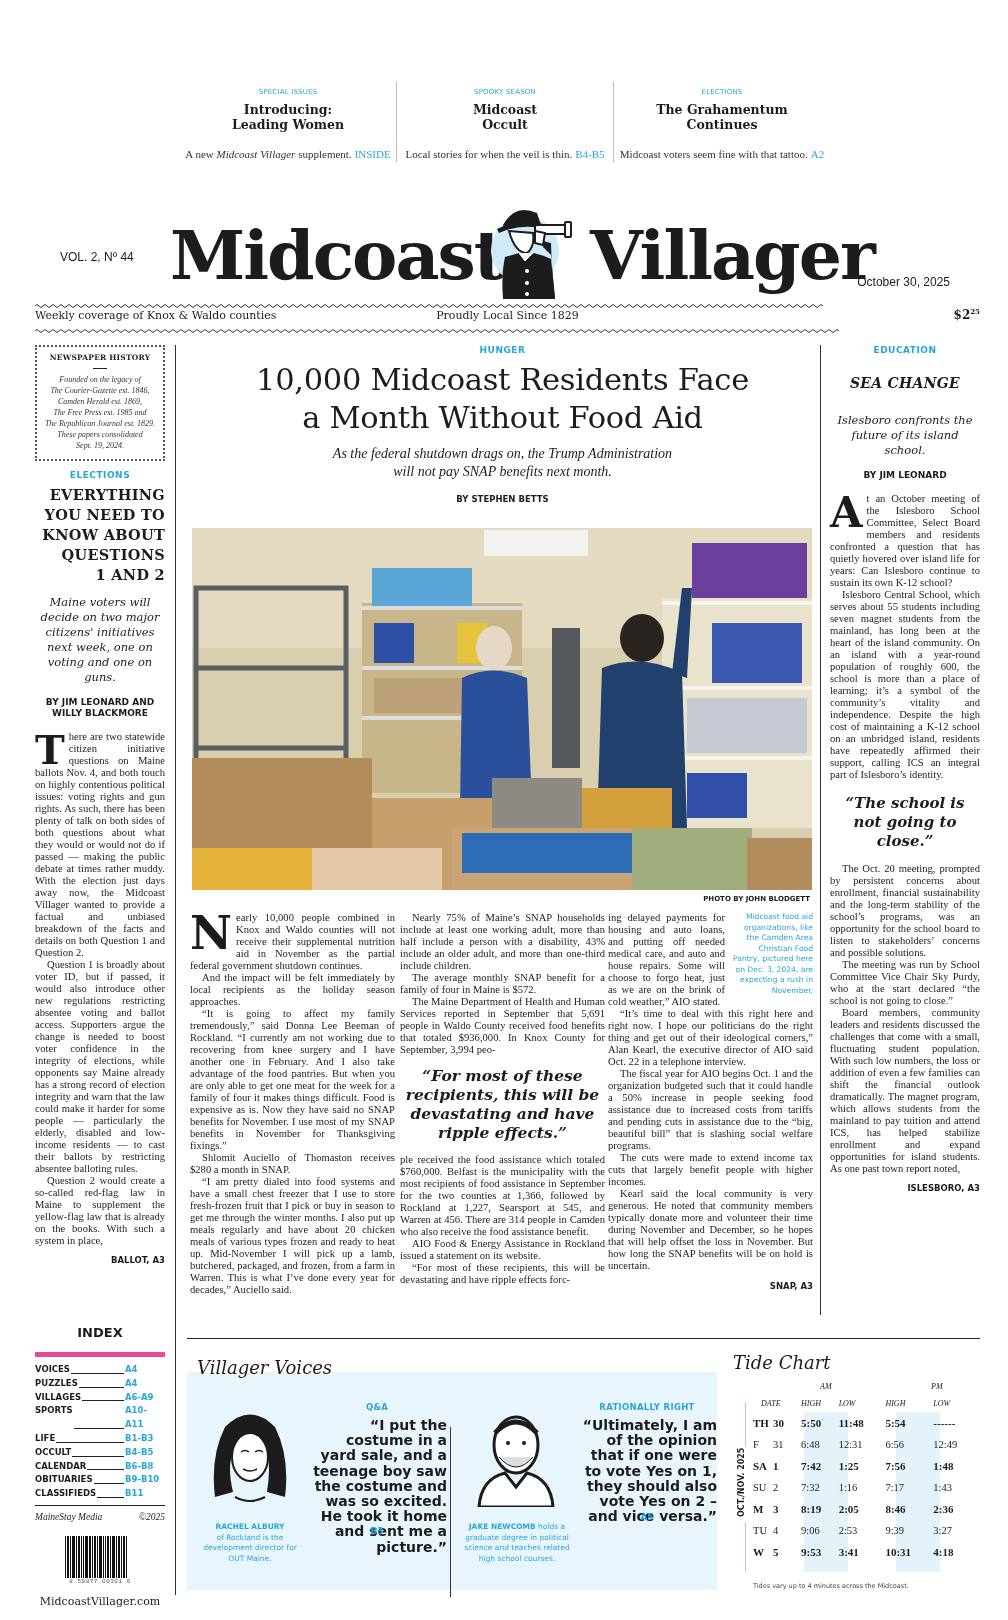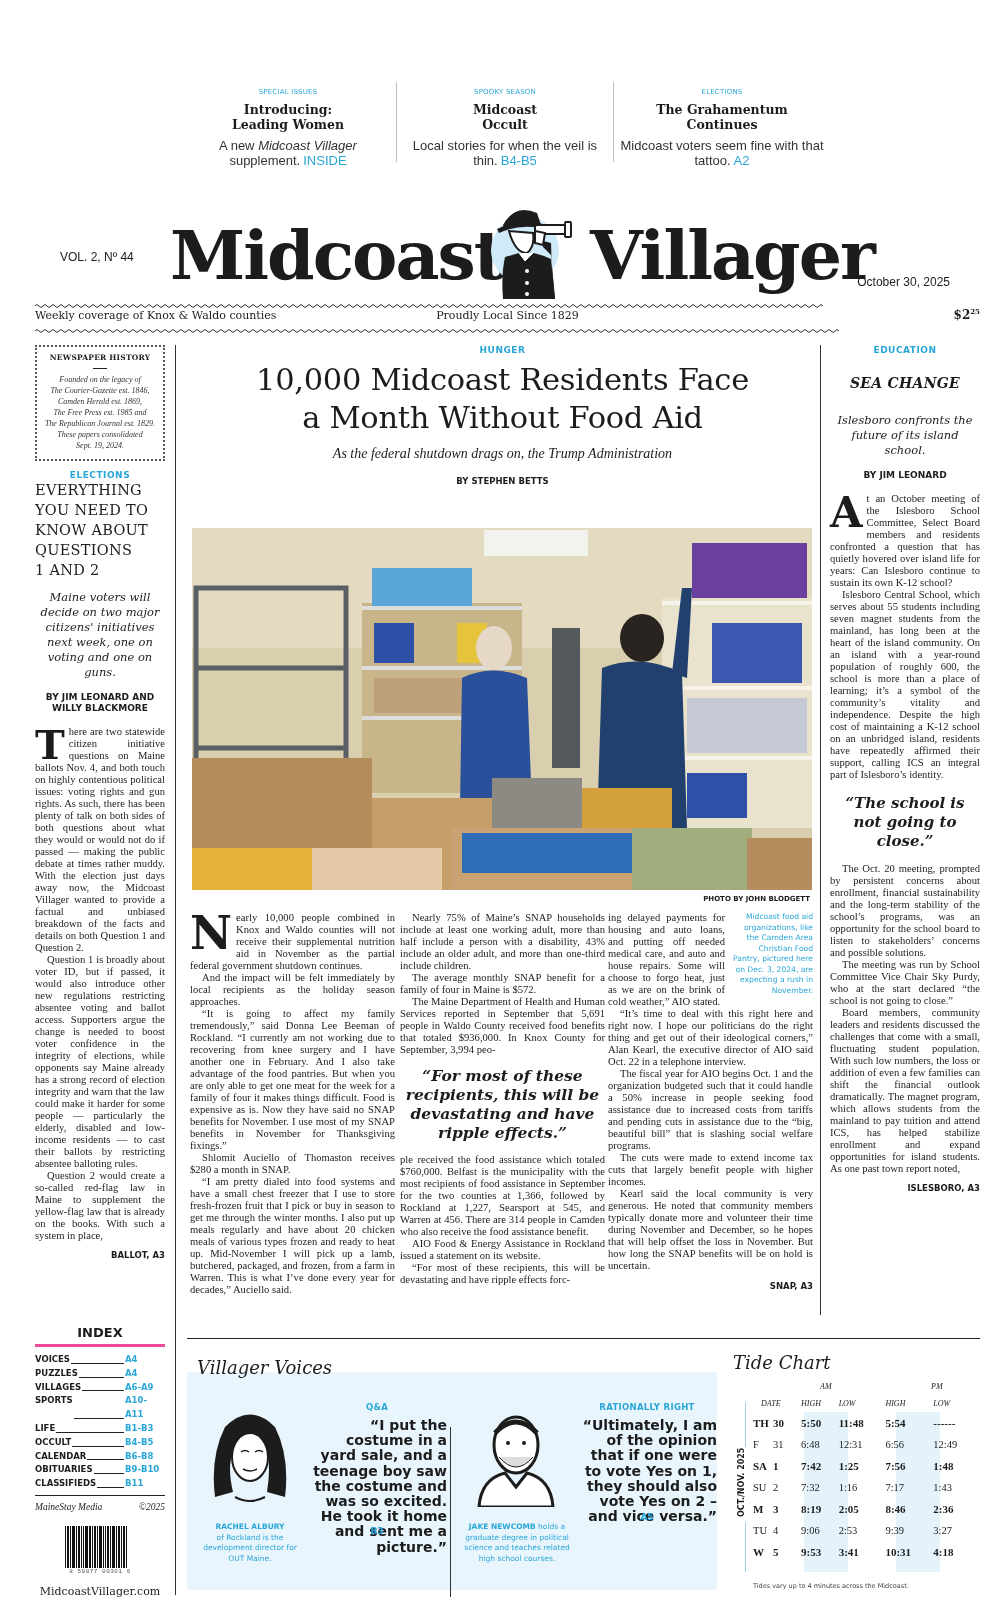--- a/index.html
+++ b/index.html
@@ -5,21 +5,21 @@
   * { box-sizing: border-box; margin: 0; padding: 0; }
   html, body { width: 1008px; height: 1620px; background: #ffffff; overflow: hidden; }
   body { position: relative; color: #1c1c1c; font-family: "DejaVu Serif", serif; }
 
   
   .teasers { position: absolute; top: 82px; left: 180px; width: 650px; height: 80px; display: flex; }
   .teaser { flex: 1; text-align: center; padding-top: 6px; border-left: 1px solid #bdbdbd; }
   .teaser:first-child { border-left: none; }
   .teaser .kicker { font-family: "DejaVu Sans", sans-serif; font-size: 7px; color: #29a6d8; letter-spacing: 0.2px; }
   .teaser .t-title { font-family: "DejaVu Serif", serif; font-weight: bold; font-size: 12.5px; line-height: 15px; margin-top: 6px; }
-  .teaser .t-sub { font-family: Liberation Sans, sans-serif; font-size: 13px; margin-top: 6px; color: #333; }
+  .teaser .t-sub { font-family: Liberation Serif, serif; font-size: 11px; margin-top: 16px; color: #333; }
   .teaser .t-sub em { font-style: italic; }
   .teaser .t-sub .ref { color: #29a6d8; margin-left: 3px; }
 
   
   .masthead { position: absolute; top: 195px; left: 30px; width: 950px; height: 110px; }
   .volno { position: absolute; left: 30px; top: 55px; font-family: "Liberation Sans", sans-serif; font-size: 12px; }
   .pubdate { position: absolute; right: 30px; top: 55px; font-family: "Liberation Sans", sans-serif; font-size: 12px; margin-top: 25px; }
   .logo-left { position: absolute; left: 140px; top: 20px; font-family: "DejaVu Serif", serif; font-weight: bold; font-size: 68px; letter-spacing: -2px; line-height: 80px; }
   .logo-right { position: absolute; left: 560px; top: 20px; font-family: "DejaVu Serif", serif; font-weight: bold; font-size: 68px; letter-spacing: -2px; line-height: 80px; }
   .logo-mascot { position: absolute; left: 445px; top: 0px; width: 110px; height: 105px; }
@@ -31,34 +31,34 @@
   .tagline-row .tr { position: absolute; right: 0; top: -2px; font-weight: bold; font-size: 12px; }
   .tagline-row .tr sup { font-size: 7px; }
 
   
   .leftcol { position: absolute; top: 345px; left: 35px; width: 130px; }
   .history-box { border: 2px dotted #555; padding: 6px 6px 8px; text-align: center; }
   .history-box .hb-title { font-family: "DejaVu Serif", serif; font-weight: bold; font-size: 7.5px; letter-spacing: 0.2px; }
   .history-box .hb-rule { width: 14px; height: 1px; background: #222; margin: 6px auto 5px; }
   .history-box .hb-text { font-family: "Liberation Serif", serif; font-style: italic; font-size: 8px; line-height: 11px; color: #333; }
   .elections-kicker { text-align: center; font-family: "DejaVu Sans", sans-serif; font-weight: bold; font-size: 9px; color: #29a6d8; margin-top: 9px; letter-spacing: 0.5px; }
-  .elections-head { text-align: left; font-family: "DejaVu Serif", serif; font-weight: normal; font-size: 14.5px; line-height: 20px; letter-spacing: 0.3px; }
+  .elections-head { text-align: right; font-family: "DejaVu Serif", serif; font-weight: bold; font-size: 14.5px; line-height: 20px; margin-top: 5px; letter-spacing: 0.3px; }
   .elections-dek { text-align: center; font-family: "DejaVu Serif", serif; font-style: italic; font-size: 11.5px; line-height: 15px; margin-top: 10px; }
   .byline-small { text-align: center; font-family: "DejaVu Sans", sans-serif; font-weight: bold; font-size: 9px; line-height: 11px; margin-top: 12px; }
   .body-text { font-family: "Liberation Serif", serif; font-size: 10.6px; line-height: 12px; text-align: justify; hyphens: auto; }
   .body-text p { text-indent: 12px; }
   .body-text p.first { text-indent: 0; }
   .dropcap { float: left; font-family: "DejaVu Serif", serif; font-weight: bold; font-size: 40px; line-height: 34px; margin: 2px 4px 0 0; }
   .jump { text-align: right; font-family: "DejaVu Sans", sans-serif; font-weight: bold; font-size: 8.5px; margin-top: 8px; }
 
   .vrule { position: absolute; width: 1px; background: #333; }
 
   
   .index { position: absolute; top: 1325px; left: 35px; width: 130px; }
-  .index-title { text-align: center; font-family: "DejaVu Sans", sans-serif; font-weight: bold; font-size: 13px; padding-bottom: 4px; border-bottom: 3px solid #ec4899; }
+  .index-title { text-align: center; font-family: "DejaVu Sans", sans-serif; font-weight: bold; font-size: 13px; padding-bottom: 12px; border-bottom: 5px solid #ec4899; }
   .index-list { padding: 6px 0 4px; border-bottom: 1px solid #222; }
   .index-row { display: flex; font-family: "DejaVu Sans", sans-serif; font-weight: bold; font-size: 8.5px; line-height: 13.8px; }
   .index-row .lbl { white-space: nowrap; }
   .index-row .dots { flex: 1; border-bottom: 1px solid #222; margin: 0 1px 3px; }
   .index-row .pg { color: #29a6d8; width: 40px; }
   .index-foot { display: flex; justify-content: space-between; font-family: "Liberation Serif", serif; font-style: italic; font-size: 9.5px; margin-top: 6px; }
   .barcode { width: 70px; height: 42px; margin: 14px auto 0; display: flex; align-items: stretch; }
   .barcode span { display: block; background: #111; margin-right: 1px; }
   .barcode-num { text-align: center; font-family: "Liberation Mono", monospace; font-size: 6px; color: #555; letter-spacing: 0.5px; }
   .site { text-align: center; font-family: "DejaVu Serif", serif; font-size: 11px; margin-top: 10px; }
@@ -291,20 +291,21 @@
 </div>
 
 <div class="main">
   <div class="kicker">HUNGER</div>
   <div class="headline">
       <div>10,000 Midcoast Residents Face</div>
       <div>a Month Without Food Aid</div>
     </div>
   <div class="dek">
       <div>As the federal shutdown drags on, the Trump Administration</div>
+      <div>will not pay SNAP benefits next month.</div>
     </div>
   <div class="byline">BY STEPHEN BETTS</div>
 
   <div class="photo">
     <svg width="620" height="362" viewBox="0 0 620 362">
       <rect width="620" height="362" fill="#d9cfae"></rect>
       <rect x="0" y="0" width="620" height="120" fill="#e3dac0"></rect>
       <rect x="292" y="2" width="104" height="26" fill="#f2f2ee"></rect>
       <rect x="4" y="60" width="150" height="210" fill="none" stroke="#5a5f66" stroke-width="5"></rect>
       <line x1="4" y1="140" x2="154" y2="140" stroke="#5a5f66" stroke-width="5"></line>

